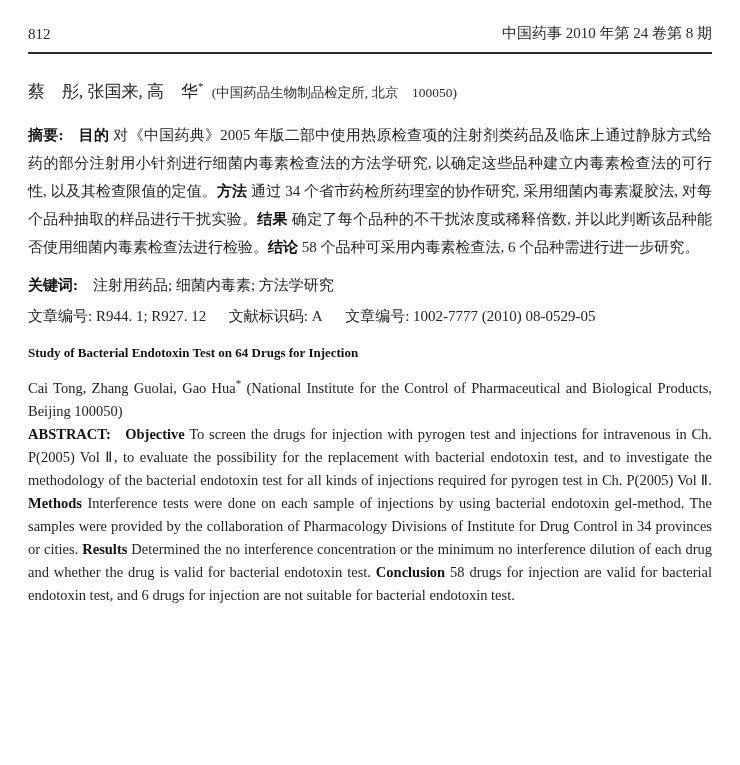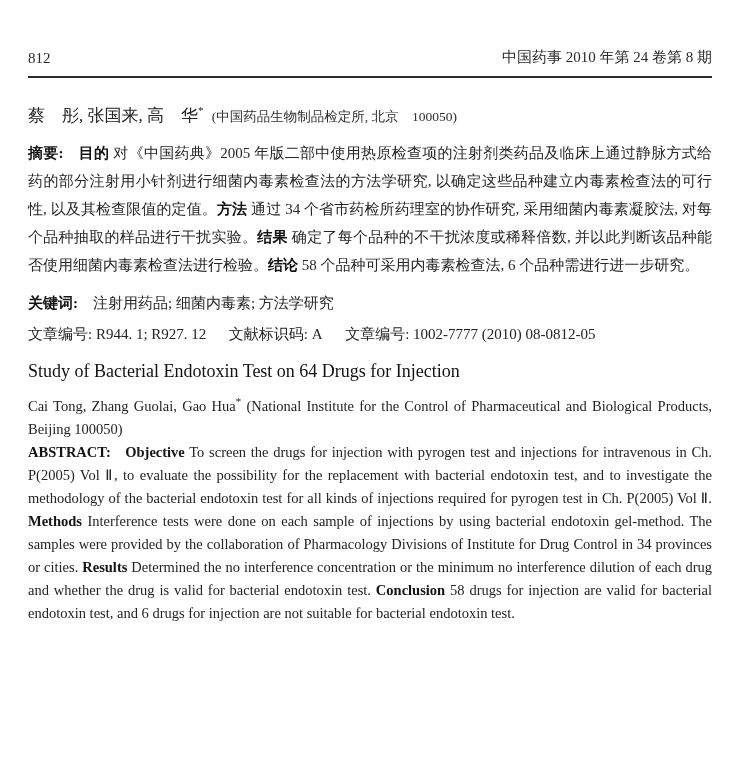--- a/index.html
+++ b/index.html
@@ -17,21 +17,21 @@
   .page {
     padding: 0 28px;
     box-sizing: border-box;
     width: 740px;
   }
   
   .running-head {
     display: flex;
     justify-content: space-between;
     align-items: flex-end;
-    padding-top: 48px;
+    padding-top: 24px;
     padding-bottom: 9px;
     border-bottom: 2px solid #2b2b2b;
     font-size: 15px;
     color: #2a2a2a;
   }
   
   .title-cn {
     margin-top: 46px;
     font-family: "Liberation Sans", sans-serif;
     font-weight: 700;
@@ -52,21 +52,21 @@
     color: #2e2e2e;
     text-align: center;
   }
   sup.fnmark {
     font-size: 11px;
     vertical-align: super;
     line-height: 0;
   }
   
   .abstract-cn {
-    margin-top: 12px;
+    margin-top: 18px;
     font-size: 15px;
     line-height: 28px;
     text-align: justify;
     color: #262626;
   }
   .b { font-weight: 700; color: #141414; }
   
   .keywords-cn {
     margin-top: 10px;
     font-size: 15px;
@@ -79,22 +79,22 @@
     color: #232323;
   }
   
   .en-block {
     margin-top: 16px;
     font-size: 14.5px;
     line-height: 23px;
     color: #232323;
   }
   .title-en {
-    font-weight: 400;
-    font-size: 18px;
+    font-weight: 700;
+    font-size: 13px;
     line-height: 22px;
     color: #121212;
   }
   .authors-en {
     text-align: justify;
     margin-top: 13px;
   }
   .abstract-en {
     text-align: justify;
   }
@@ -117,21 +117,21 @@
     <span>蔡　彤, 张国来, 高　华</span><sup class="fnmark">*</sup>
     <span class="affil">(中国药品生物制品检定所, 北京　100050)</span>
   </div>
 
   <p class="abstract-cn"><span class="b">摘要:</span><span> </span><span class="b">目的</span><span> 对《中国药典》2005 年版二部中使用热原检查项的注射剂类药品及临床上通过静脉方式给药的部分注射用小针剂进行细菌内毒素检查法的方法学研究, 以确定这些品种建立内毒素检查法的可行性, 以及其检查限值的定值。</span><span class="b">方法</span><span> 通过 34 个省市药检所药理室的协作研究, 采用细菌内毒素凝胶法, 对每个品种抽取的样品进行干扰实验。</span><span class="b">结果</span><span> 确定了每个品种的不干扰浓度或稀释倍数, 并以此判断该品种能否使用细菌内毒素检查法进行检验。</span><span class="b">结论</span><span> 58 个品种可采用内毒素检查法, 6 个品种需进行进一步研究。</span></p>
 
   <div class="keywords-cn">
     <span class="b">关键词:</span><span> </span><span>注射用药品; 细菌内毒素; 方法学研究</span>
   </div>
 
-  <div class="classification"><span>文章编号:</span><span> R944. 1; R927. 12</span><span>  </span><span>文献标识码:</span><span> A</span><span>  </span><span>文章编号:</span><span> 1002-7777 (2010) 08-0812-05</span></div>
+  <div class="classification"><span>文章编号:</span><span> R944. 1; R927. 12</span><span>  </span><span>文献标识码:</span><span> A</span><span>  </span><span>文章编号:</span><span> 1002-7777 (2010) 08-0529-05</span></div>
 
   <div class="en-block">
     <div class="title-en">Study of Bacterial Endotoxin Test on 64 Drugs for Injection</div>
 
     <div class="authors-en">
       <span>Cai Tong, Zhang Guolai, Gao Hua</span><sup class="fnmark">*</sup><span> (National Institute for the Control of Pharmaceutical and Biological Products, Beijing 100050)</span>
     </div>
 
     <p class="abstract-en" style="margin:0"><span class="b">ABSTRACT:</span><span> </span><span class="b">Objective</span><span> To screen the drugs for injection with pyrogen test and injections for intravenous in Ch. P(2005) Vol Ⅱ, to evaluate the possibility for the replacement with bacterial endotoxin test, and to investigate the methodology of the bacterial endotoxin test for all kinds of injections required for pyrogen test in Ch. P(2005) Vol Ⅱ. </span><span class="b">Methods</span><span> Interference tests were done on each sample of injections by using bacterial endotoxin gel-method. The samples were provided by the collaboration of Pharmacology Divisions of Institute for Drug Control in 34 provinces or cities. </span><span class="b">Results</span><span> Determined the no interference concentration or the minimum no interference dilution of each drug and whether the drug is valid for bacterial endotoxin test. </span><span class="b">Conclusion</span><span> 58 drugs for injection are valid for bacterial endotoxin test, and 6 drugs for injection are not suitable for bacterial endotoxin test.</span></p>
 

